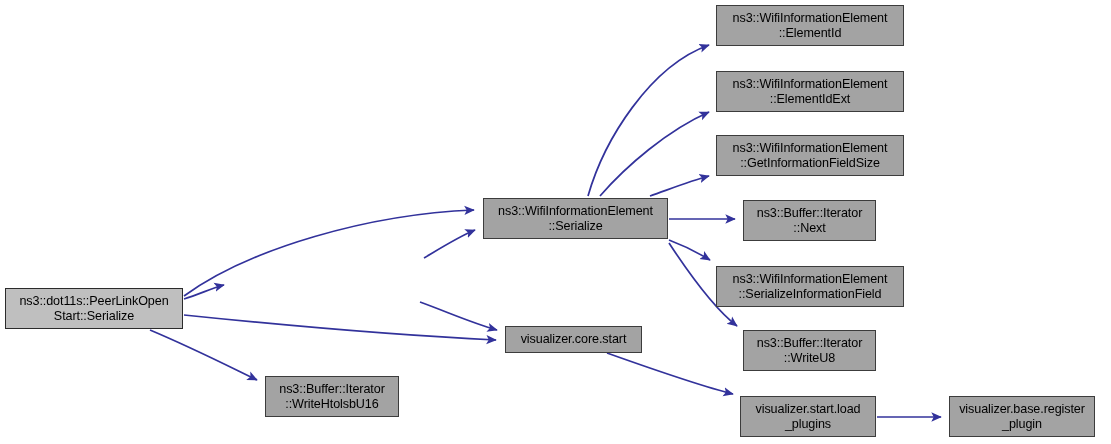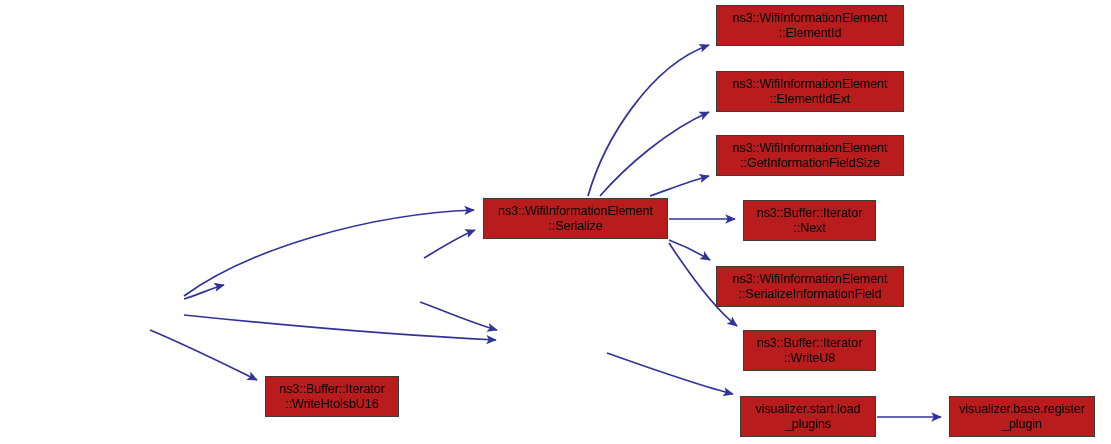--- a/index.html
+++ b/index.html
@@ -1,19 +1,19 @@
 <!DOCTYPE html>
 <html><head>
 <meta charset="utf-8">
 <style>
   html,body{margin:0;padding:0;background:#ffffff;}
   body{font-family:"Liberation Sans",sans-serif;}
   #canvas{position:relative;width:1111px;height:444px;background:#ffffff;overflow:hidden;}
   #edges{position:absolute;left:0;top:0;width:1111px;height:444px;}
-  .node{position:absolute;box-sizing:border-box;border:1px solid #3c3c3c;background:#b91c1c;
+  .node{position:absolute;box-sizing:border-box;border:1px solid #3c3c3c;background:#a3a3a3;
         display:flex;align-items:center;justify-content:center;text-align:center;
         font-family:"Liberation Sans",sans-serif;font-size:12.6px;color:#000000;
         line-height:1.18;letter-spacing:-0.1px;z-index:5;}
   .node .lbl{display:block;white-space:pre-line;padding:0 3px;}
   .node.root{background:#bfbfbf;border:1px solid #2b2b2b;}
 </style>
 </head>
 <body>
 
 <div id="canvas">
@@ -49,20 +49,24 @@
       <path d="M 669,240 C 685,246 700,254 710,260"></path>
 
       <path d="M 669,243 C 692,278 716,310 737,326"></path>
 
       <path d="M 607,353 C 652,369 700,386 733,394"></path>
 
       <path d="M 877,417 L 941,417"></path>
     </g>
   </svg>
 
+  <div class="node root" style="left:5px;top:288px;width:178px;height:41px;">
+    <span class="lbl">ns3::dot11s::PeerLinkOpen
+Start::Serialize</span>
+  </div>
 
 
   <div class="node" style="left:483px;top:198px;width:185px;height:41px;">
     <span class="lbl">ns3::WifiInformationElement
 ::Serialize</span>
   </div>
 
   <div class="node" style="left:716px;top:5px;width:188px;height:41px;">
     <span class="lbl">ns3::WifiInformationElement
 ::ElementId</span>
@@ -86,20 +90,23 @@
   <div class="node" style="left:716px;top:266px;width:188px;height:41px;">
     <span class="lbl">ns3::WifiInformationElement
 ::SerializeInformationField</span>
   </div>
 
   <div class="node" style="left:743px;top:330px;width:133px;height:41px;">
     <span class="lbl">ns3::Buffer::Iterator
 ::WriteU8</span>
   </div>
 
+  <div class="node" style="left:505px;top:326px;width:137px;height:27px;">
+    <span class="lbl">visualizer.core.start</span>
+  </div>
 
   <div class="node" style="left:740px;top:396px;width:136px;height:41px;">
     <span class="lbl">visualizer.start.load
 _plugins</span>
   </div>
 
   <div class="node" style="left:949px;top:396px;width:146px;height:41px;">
     <span class="lbl">visualizer.base.register
 _plugin</span>
   </div>

